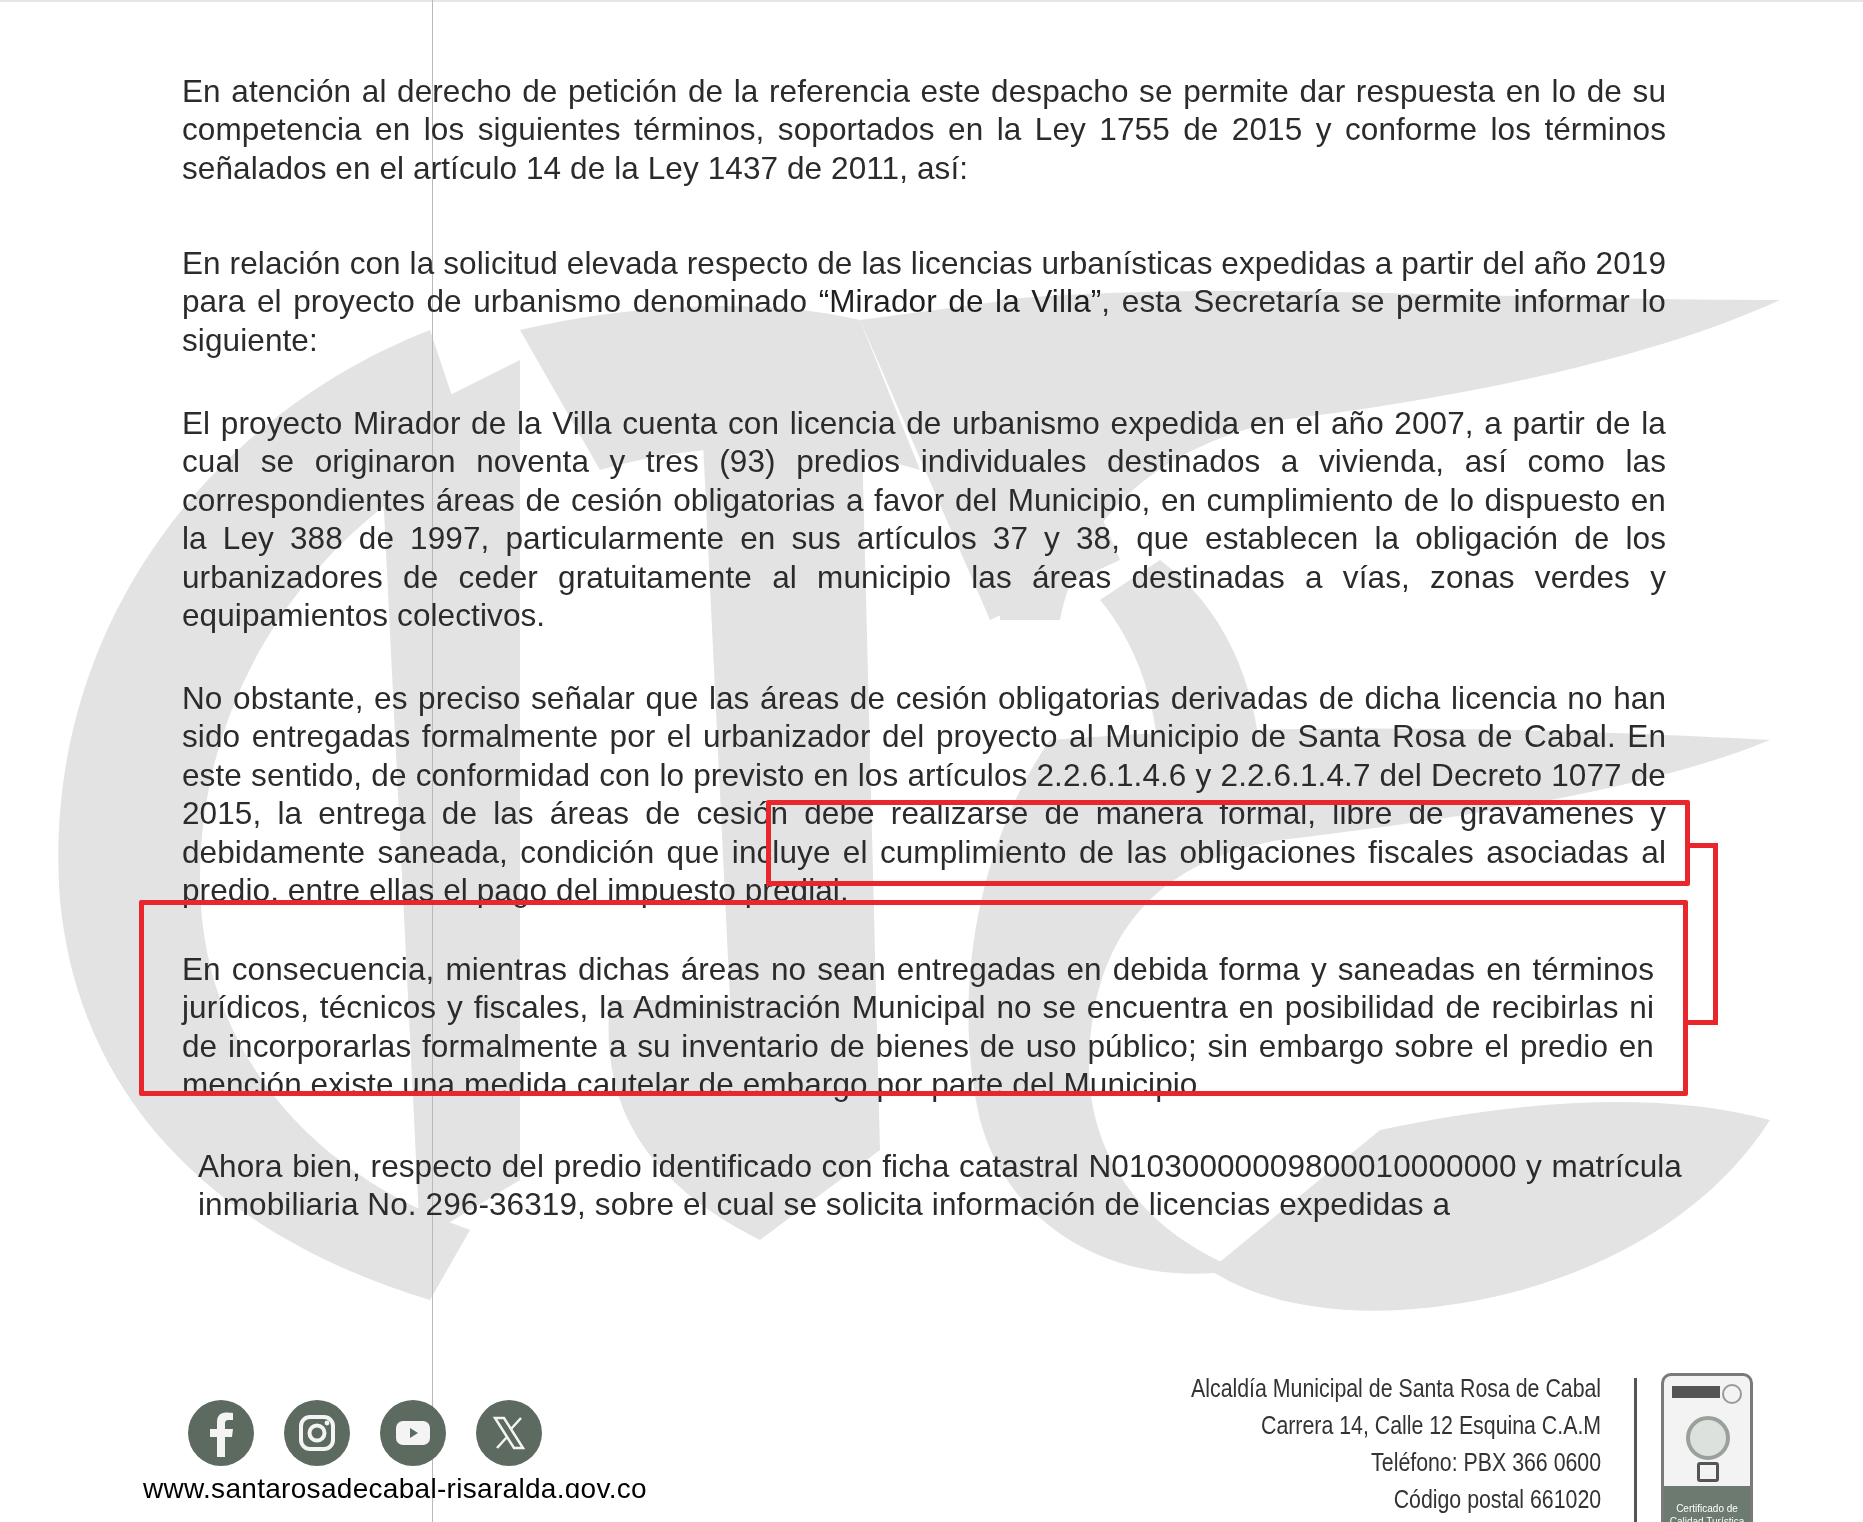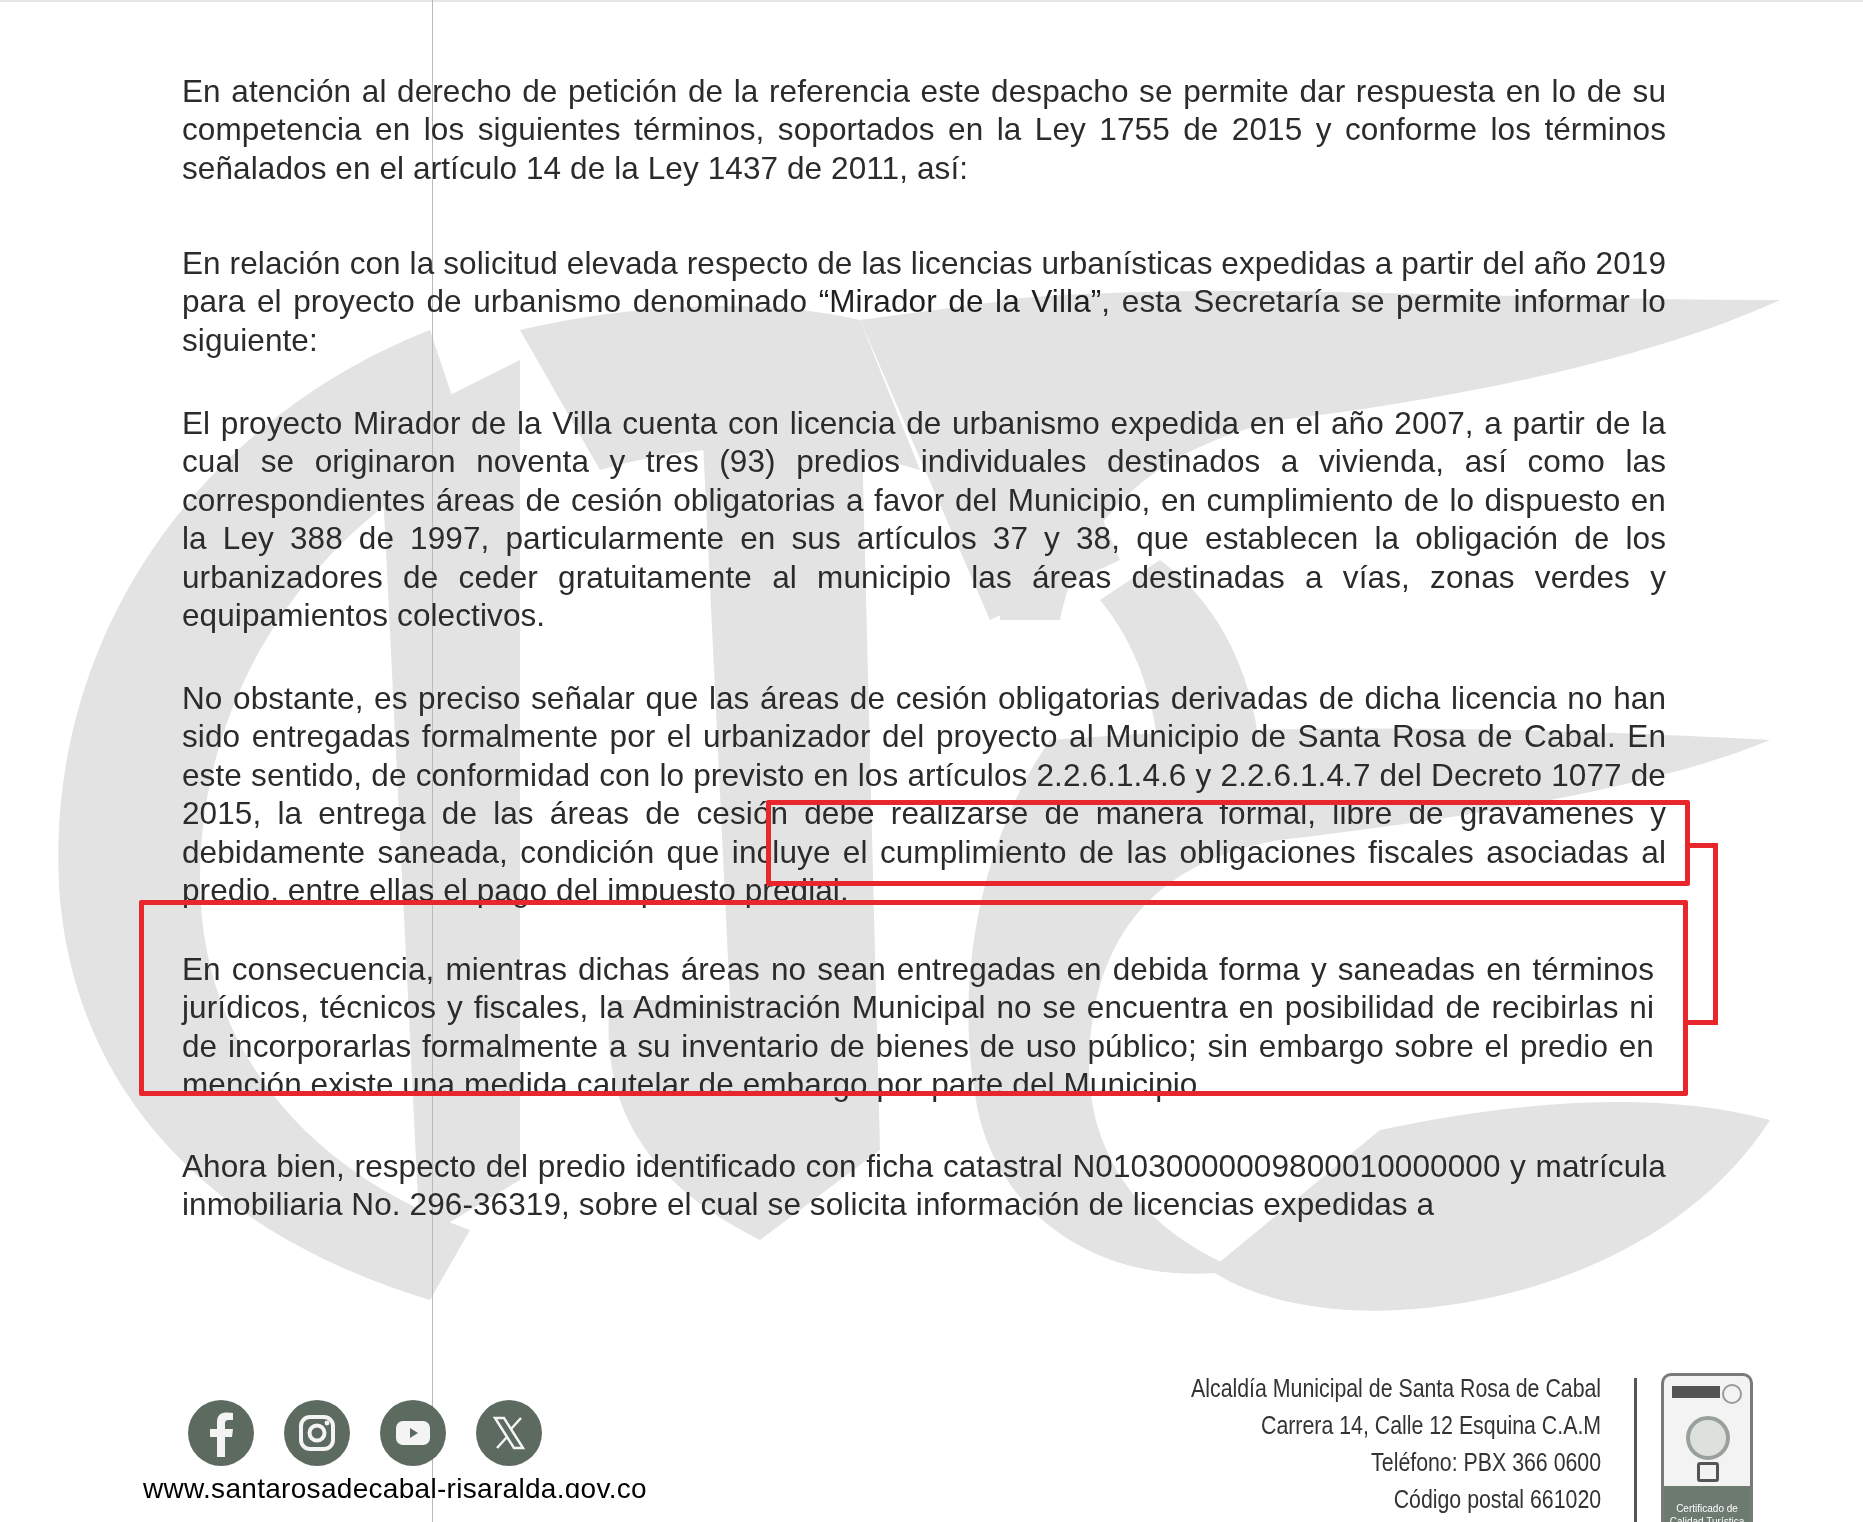--- a/index.html
+++ b/index.html
@@ -88,21 +88,21 @@
   <p class="para" style="top:40px;">En atención al derecho de petición de la referencia este despacho se permite dar respuesta en lo de su competencia en los siguientes términos, soportados en la Ley 1755 de 2015 y conforme los términos señalados en el artículo 14 de la Ley 1437 de 2011, así:</p>
 
   <p class="para" style="top:212px;"><span>En relación con la solicitud elevada respecto de las licencias urbanísticas expedidas a partir del año 2019 para el proyecto de urbanismo denominado </span><b>“Mirador de la Villa”</b><span>, esta Secretaría se permite informar lo siguiente:</span></p>
 
   <p class="para" style="top:372px;">El proyecto Mirador de la Villa cuenta con licencia de urbanismo expedida en el año 2007, a partir de la cual se originaron noventa y tres (93) predios individuales destinados a vivienda, así como las correspondientes áreas de cesión obligatorias a favor del Municipio, en cumplimiento de lo dispuesto en la Ley 388 de 1997, particularmente en sus artículos 37 y 38, que establecen la obligación de los urbanizadores de ceder gratuitamente al municipio las áreas destinadas a vías, zonas verdes y equipamientos colectivos.</p>
 
   <p class="para" style="top:647px;">No obstante, es preciso señalar que las áreas de cesión obligatorias derivadas de dicha licencia no han sido entregadas formalmente por el urbanizador del proyecto al Municipio de Santa Rosa de Cabal. En este sentido, de conformidad con lo previsto en los  artículos 2.2.6.1.4.6 y 2.2.6.1.4.7 del Decreto 1077 de 2015, la entrega de las áreas de cesión debe realizarse de manera formal, libre de gravámenes y debidamente saneada, condición que incluye el cumplimiento de las obligaciones fiscales asociadas al predio, entre ellas el pago del impuesto predial.</p>
 
   <p class="para" style="top:918px; width:1472px;">En consecuencia, mientras dichas áreas no sean entregadas en debida forma y saneadas en términos jurídicos, técnicos y fiscales, la Administración Municipal no se encuentra en posibilidad de recibirlas ni de incorporarlas formalmente a su inventario de bienes de uso público; sin embargo sobre el predio en mención existe una medida cautelar de embargo por parte del Municipio.</p>
 
-  <p class="para" style="top:1115px;">Ahora bien, respecto del predio identificado con ficha catastral N01030000009800010000000 y matrícula inmobiliaria No. 296-36319, sobre el cual se solicita información de licencias expedidas a</p>
+  <p class="para" style="top:1115px;margin-left:16px;">Ahora bien, respecto del predio identificado con ficha catastral N01030000009800010000000 y matrícula inmobiliaria No. 296-36319, sobre el cual se solicita información de licencias expedidas a</p>
 </div>
 
 <div class="red-box" style="left:766px; top:800px; width:924px; height:86px;"></div>
 <div class="red-box" style="left:139px; top:900px; width:1549px; height:196px;"></div>
 <div class="connector" style="left:1688px; top:843px; width:30px; height:182px;"></div>
 
 <div class="footer"></div>
 
 <div class="social-row">
   <div class="social-icon">

